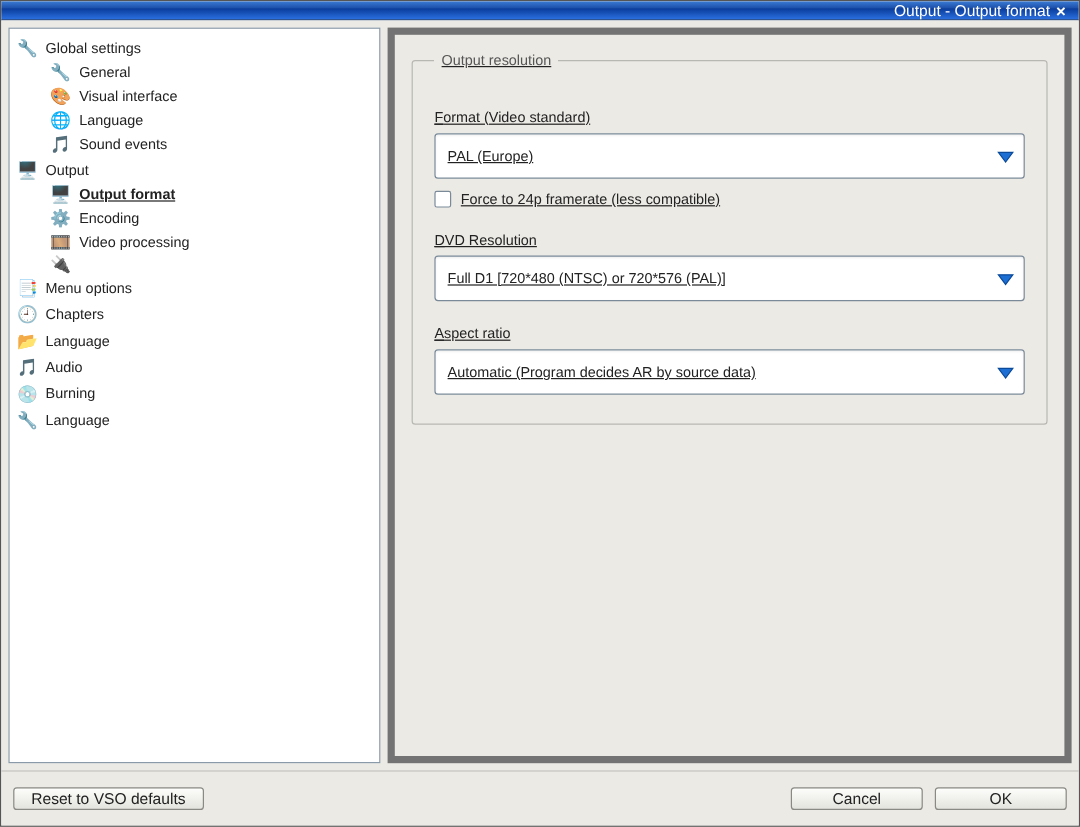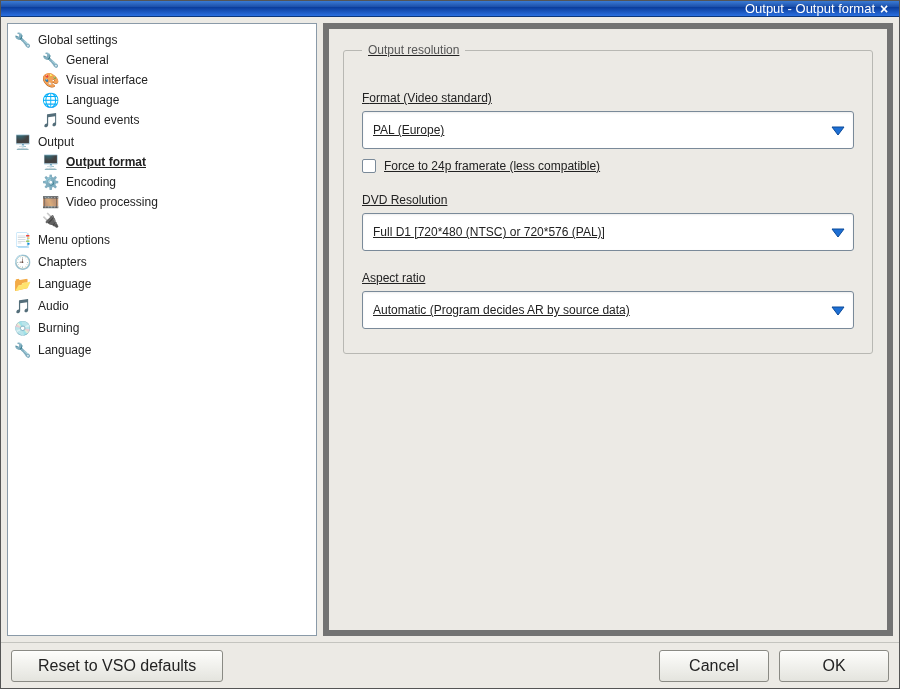--- a/index.html
+++ b/index.html
@@ -70,24 +70,24 @@
     width: 14px; height: 14px; border: 1px solid #7a8a99; border-radius: 2px; background: #fff; cursor: pointer;
   }
 
   
   .buttons {
     height: 46px; background: #eceae5; border-top: 1px solid #c4c4bf;
     display: flex; align-items: center; padding: 0 10px; gap: 10px;
   }
   .spacer { flex: 1; }
   .btn {
-    min-width: 110px; height: 32px; padding: 0 26px; border: 1px solid #8a8a84; border-radius: 3px;
+    min-width: 110px; height: 19px; padding: 0 14px; border: 1px solid #8a8a84; border-radius: 3px;
     background: linear-gradient(to bottom, #fdfdfb, #e4e4de);
     display: flex; align-items: center; justify-content: center;
-    font-size: 16px; color: #222; cursor: pointer;
+    font-size: 13px; color: #222; cursor: pointer;
     box-shadow: 0 1px 0 rgba(255,255,255,0.6) inset;
   }
 </style>
 </head>
 <body>
 
 <div class="titlebar">
   <div class="title">Output - Output format</div>
   <div class="close">
       <span>×</span>

